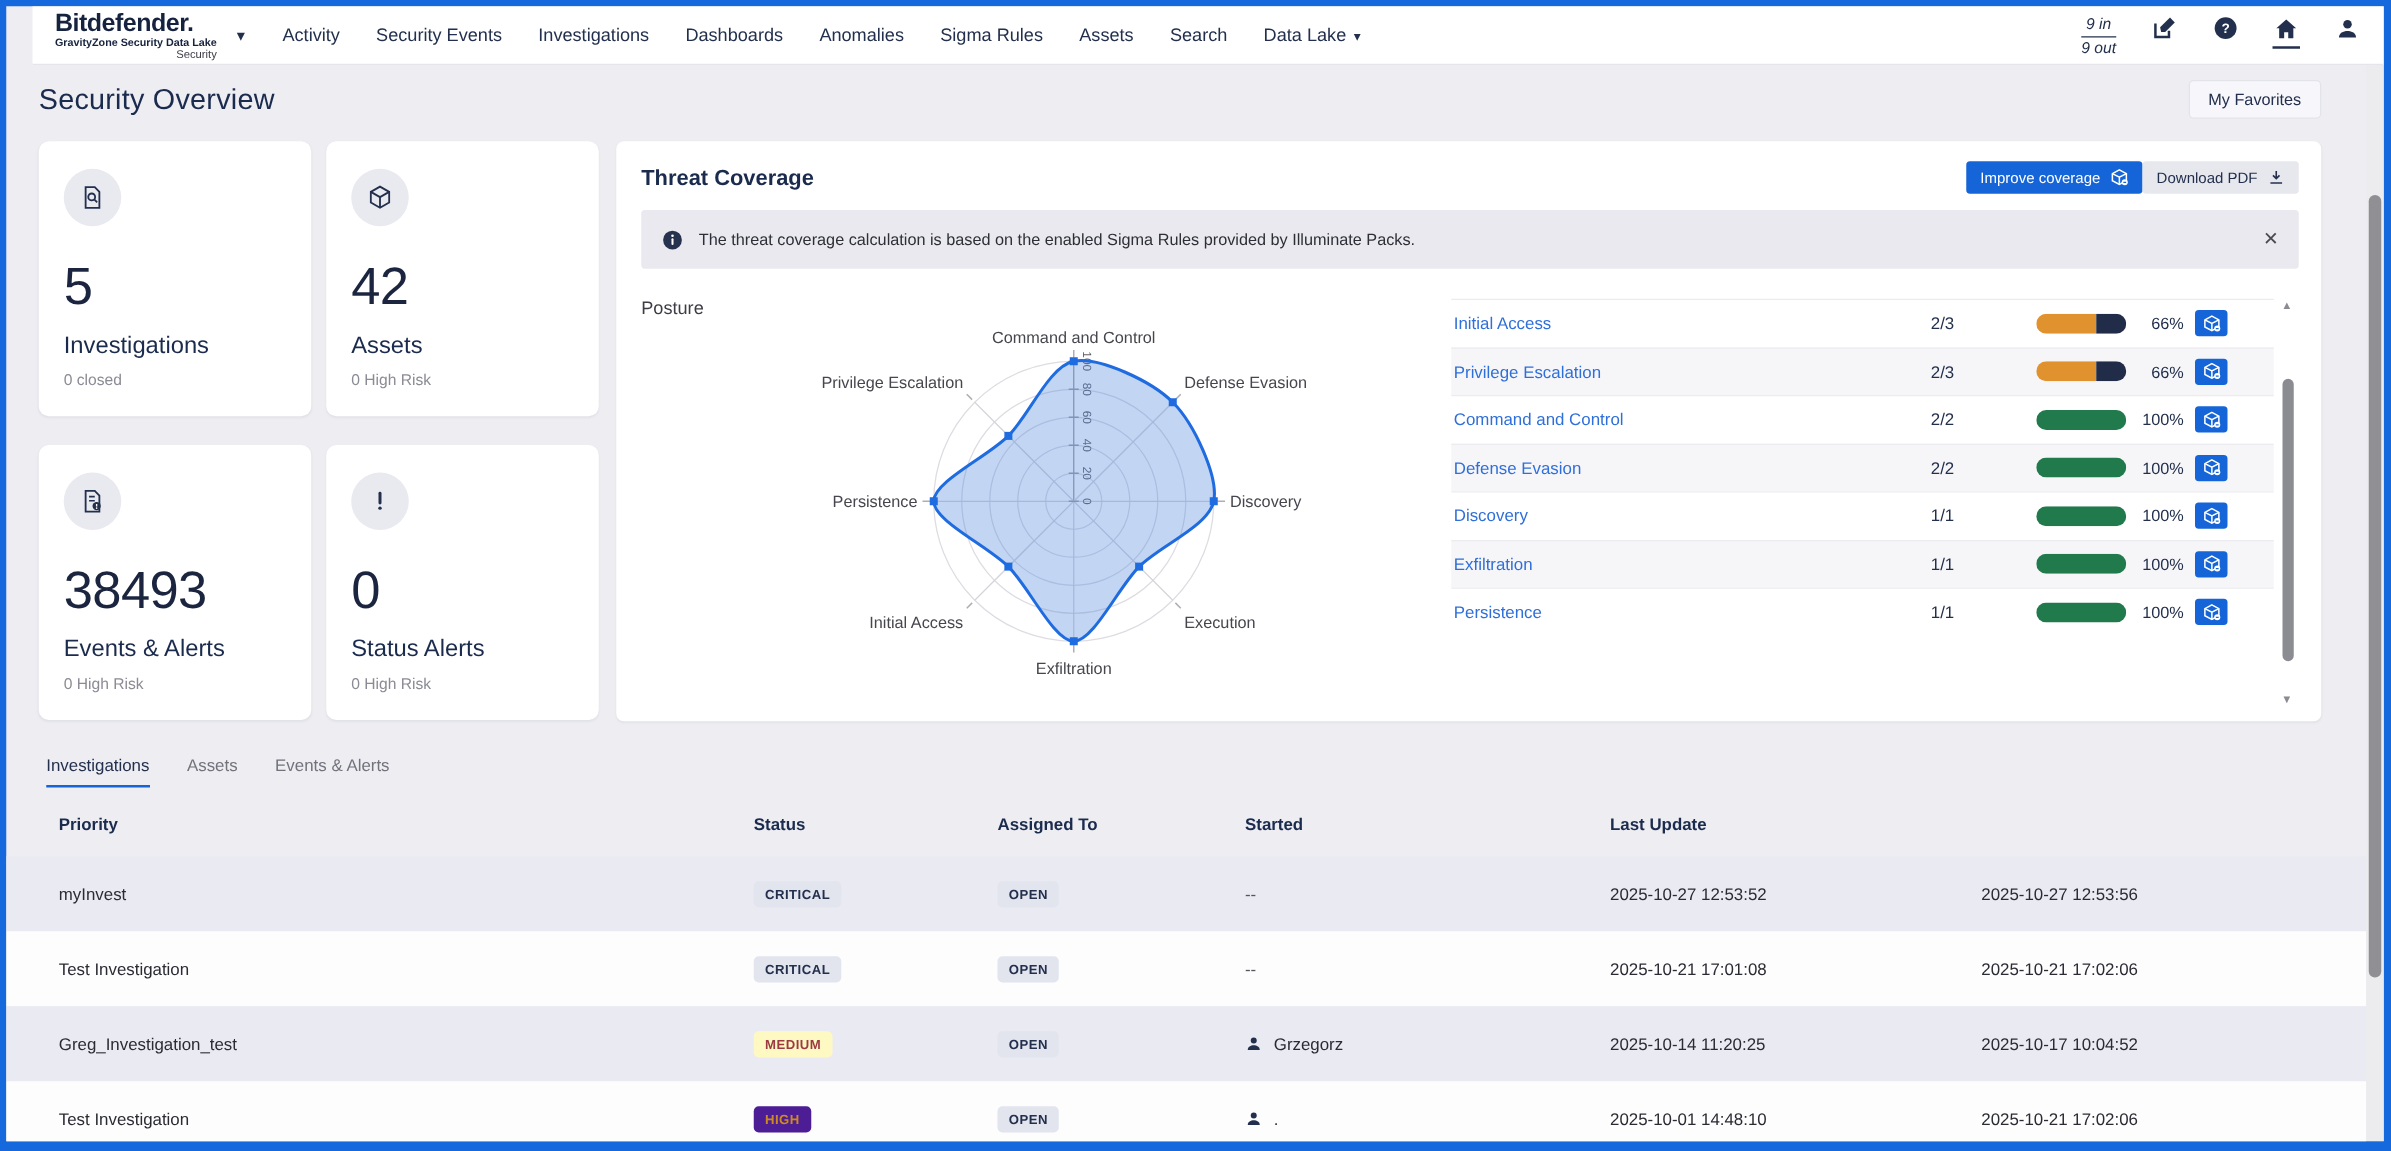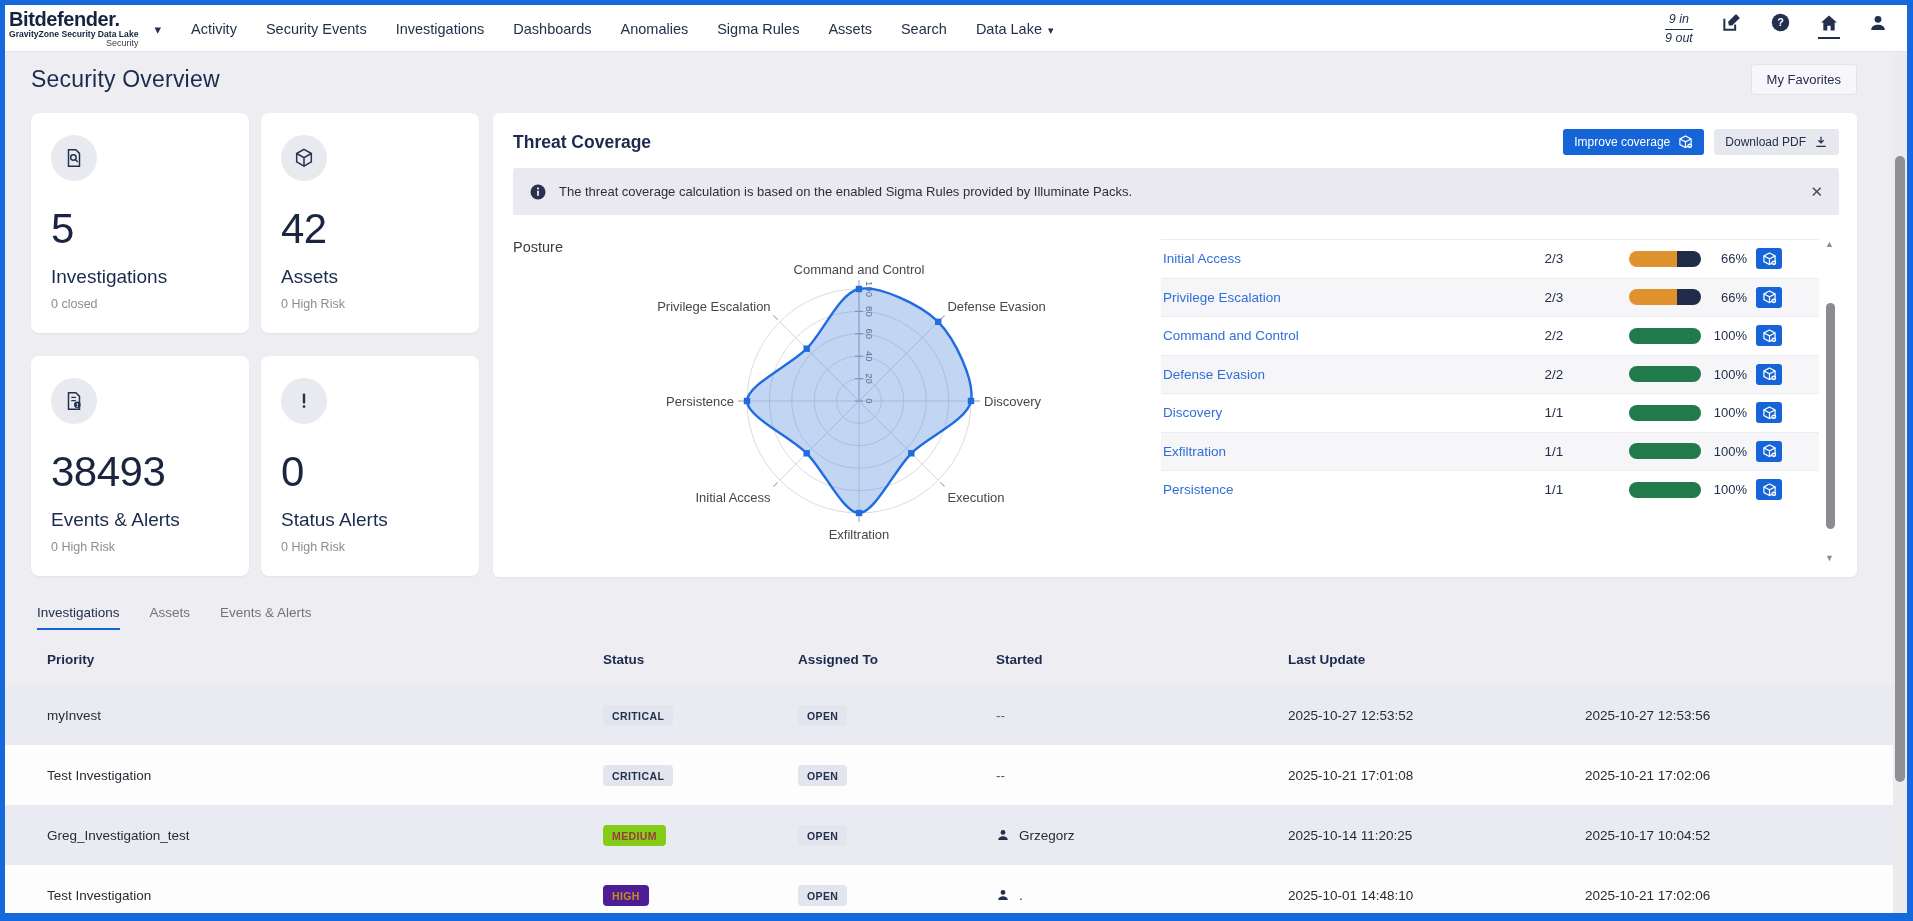--- a/index.html
+++ b/index.html
@@ -3,21 +3,21 @@
 <meta charset="utf-8">
 <style>
   * { box-sizing: border-box; margin: 0; padding: 0; }
   html,body { margin:0; background:#fff; }
   body { font-family: "Liberation Sans", "DejaVu Sans", sans-serif; }
   .frame { width:1913px; height:921px; border:5px solid #1668dd; border-right-width:6px; border-bottom-width:8px;
            background:#ededf2; position:relative; overflow:hidden; display:flex; flex-direction:column; }
 
   
   .topbar { height:47px; flex-shrink:0; background:#fff; border-bottom:1px solid #e5e5ea;
-            display:flex; align-items:center; padding:2px 18px 0 4px; }
+            display:flex; align-items:center; padding:2px 18px 0 18px;margin-left:21px; }
   .logo-block { display:flex; flex-direction:column; line-height:1.05; }
   .logo-brand { font-size:20px; font-weight:700; color:#16233f; letter-spacing:-0.4px; }
   .logo-product { font-size:8.6px; font-weight:700; color:#16233f; }
   .logo-edition { font-size:9px; color:#3c3c46; align-self:flex-end; }
   .logo-caret { color:#23304d; font-size:13px; margin-left:16px; cursor:pointer; }
   .nav-items { display:flex; gap:29px; margin-left:30px; }
   .nav-item { font-size:14.5px; color:#23304d; cursor:pointer; white-space:nowrap; }
   .nav-item .caret { font-size:11px; margin-left:6px; color:#23304d; }
   .topbar-right { margin-left:auto; display:flex; align-items:flex-start; gap:27px; }
   .fraction { font-style:italic; font-size:12.5px; color:#23304d; text-align:center; line-height:1.25; cursor:pointer; }
@@ -41,21 +41,21 @@
   .stat-label { font-size:19px; color:#1b2b4d; margin-top:13px; }
   .stat-sub { font-size:12.5px; color:#8b8b95; margin-top:9px; }
 
   
   .threat-panel { flex:1; background:#fff; border-radius:6px; height:464px; padding:16px 18px 10px 20px; box-shadow:0 1px 2px rgba(20,20,60,0.05); }
   .panel-head { display:flex; align-items:center; }
   .panel-title { font-size:17.5px; font-weight:700; color:#1b2b4d; }
   .improve-btn { margin-left:auto; background:#1565d8; color:#fff; font-size:12px; border:none; border-radius:3px;
                  padding:6px 11px; display:flex; align-items:center; gap:8px; cursor:pointer; }
   .download-btn { background:#e7e7ee; color:#23304d; font-size:12px; border:none; border-radius:3px;
-                  padding:6px 11px; margin-left:10px; display:flex; align-items:center; gap:8px; cursor:pointer; }
+                  padding:6px 11px; display:flex; align-items:center; gap:8px; cursor:pointer; }
   .banner { margin-top:13px; background:#e9e9ef; border-radius:3px; height:47px; display:flex; align-items:center; padding:0 16px; }
   .banner-text { font-size:13px; color:#2e2e36; margin-left:12px; }
   .banner-close { margin-left:auto; color:#4a4a52; font-size:15px; cursor:pointer; line-height:1; }
   .panel-body { display:flex; margin-top:24px; }
   .chart-block { width:648px; flex-shrink:0; }
   .posture-label { font-size:14.5px; color:#3c3c44; }
 
   
   .coverage-block { flex:1; display:flex; }
   .cov-table { flex:1; }
@@ -85,21 +85,21 @@
   .tab.active { color:#23304d; border-bottom:2.5px solid #1565d8; }
   .inv-section { margin-right:14px; }
   .inv-head, .inv-row { display:grid; grid-template-columns:556px 195px 198px 292px 297px 1fr; align-items:center; padding-left:42px; }
   .inv-head { padding-top:22px; padding-bottom:18px; font-size:13.5px; font-weight:700; color:#1b2b4d; }
   .inv-row { height:60px; font-size:13.5px; color:#2b2b33; cursor:pointer; }
   .inv-row:nth-child(odd) { background:#eaeaf2; }
   .inv-row:nth-child(even) { background:#fdfdfe; }
   .badge { display:inline-block; font-size:10.5px; font-weight:700; letter-spacing:0.4px;
            padding:5px 9px 4px 9px; border-radius:4px; }
   .badge.critical, .badge.open { background:#e2e4ee; color:#23304d; }
-  .badge.medium { background:#84cc16; color:#9c3a43; }
+  .badge.medium { background:#fef9c3; color:#9c3a43; }
   .badge.high { background:#4c1d95; color:#cd8a20; }
   .assigned { display:flex; align-items:center; gap:9px; }
   .assigned .dash { color:#55555e; }
 
   
   .vscroll { position:absolute; top:47px; right:0; bottom:0; width:14px; background:#ececee; }
   .vscroll-thumb { position:absolute; top:104px; left:2px; width:10px; height:626px; background:#8f8f94; border-radius:5px; }
 </style>
 </head>
 <body>

